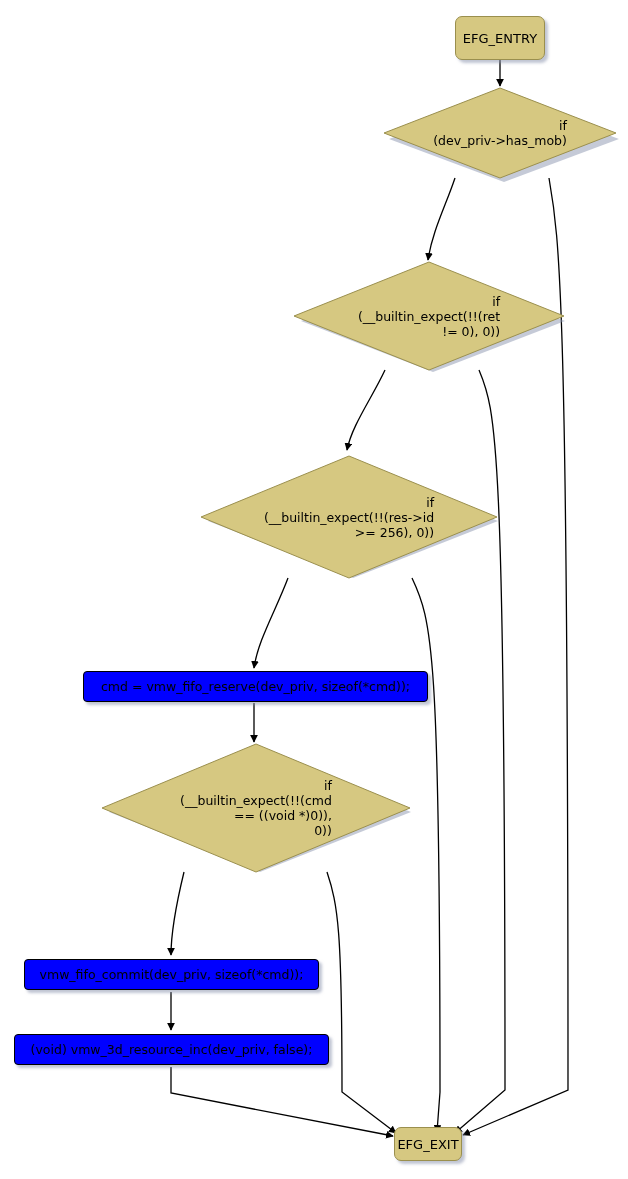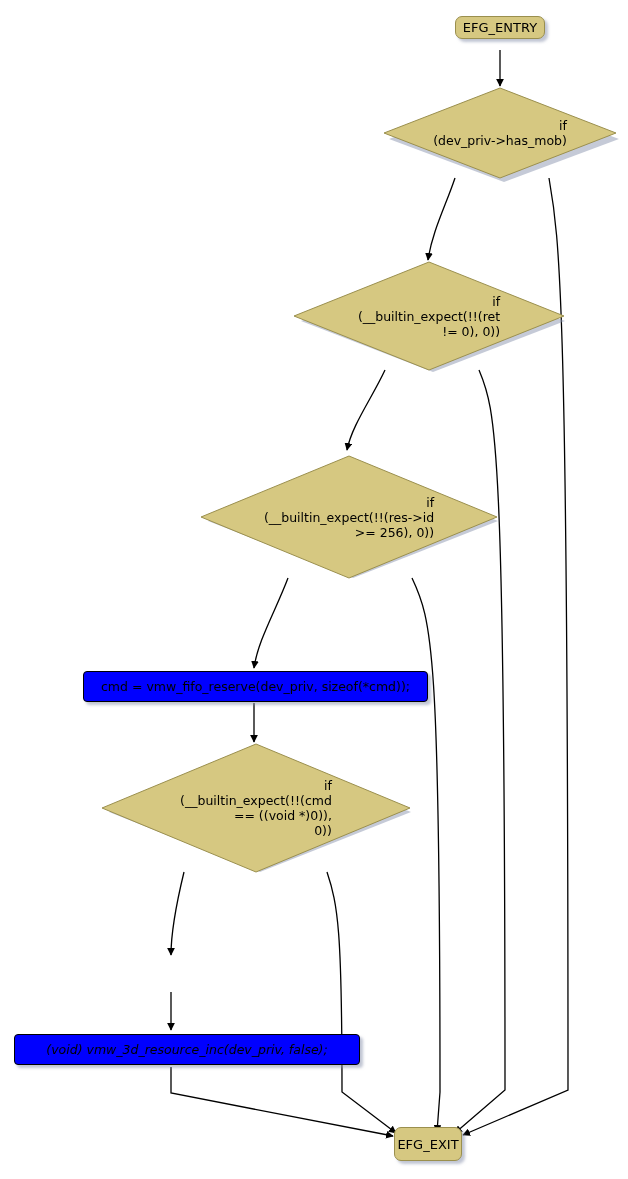--- a/index.html
+++ b/index.html
@@ -123,21 +123,21 @@
       <path d="M 184,872 C 176,905 171,935 171,955" marker-end="url(#arrow)"></path>
 
       <path d="M 327,872 C 338,905 342,930 342,1092 L 342,1092 L 396,1133" marker-end="url(#arrow)"></path>
 
       <path d="M 171,992 L 171,1030" marker-end="url(#arrow)"></path>
 
       <path d="M 171,1067 L 171,1093 L 393,1136" marker-end="url(#arrow)"></path>
     </g>
   </svg>
 
-  <div class="node terminal" style="left:455px; top:16px; width:90px; height:23px;">
+  <div class="node terminal" style="left:455px; top:16px; width:90px; height:44px;">
     <span>EFG_ENTRY</span>
   </div>
 
   <div class="decision" style="left:383px; top:87px; width:234px; height:92px;">
     <svg width="234" height="92" viewBox="0 0 234 92">
       <polygon points="117,5 232,48 117,91 2,48" fill="#8C96AF" opacity="0.5" transform="translate(4,4)"></polygon>
       <polygon points="117,1 233,46 117,91 1,46" fill="#D6C881" stroke="#9A8F4E" stroke-width="1"></polygon>
     </svg>
     <div class="dlabel">if
 (dev_priv-&gt;has_mob)</div>
@@ -171,22 +171,25 @@
     <svg width="310" height="130" viewBox="0 0 310 130">
       <polygon points="155,5 306,65 155,125 4,65" fill="#8C96AF" opacity="0.5" transform="translate(4,4)"></polygon>
       <polygon points="155,1 309,65 155,129 1,65" fill="#D6C881" stroke="#9A8F4E" stroke-width="1"></polygon>
     </svg>
     <div class="dlabel">if
 (__builtin_expect(!!(cmd
 == ((void *)0)),
 0))</div>
   </div>
 
+  <div class="node process" style="left:24px; top:959px; width:295px; height:31px;">
+    <span>vmw_fifo_commit(dev_priv, sizeof(*cmd));</span>
+  </div>
 
-  <div class="node process" style="left:14px; top:1034px; width:346px; height:31px;font-style:italic;">
+  <div class="node process" style="left:14px; top:1034px; width:315px; height:31px;">
     <span>(void) vmw_3d_resource_inc(dev_priv, false);</span>
   </div>
 
   <div class="node terminal" style="left:394px; top:1127px; width:68px; height:34px;">
     <span>EFG_EXIT</span>
   </div>
 
 </div>
 
 </body></html>

